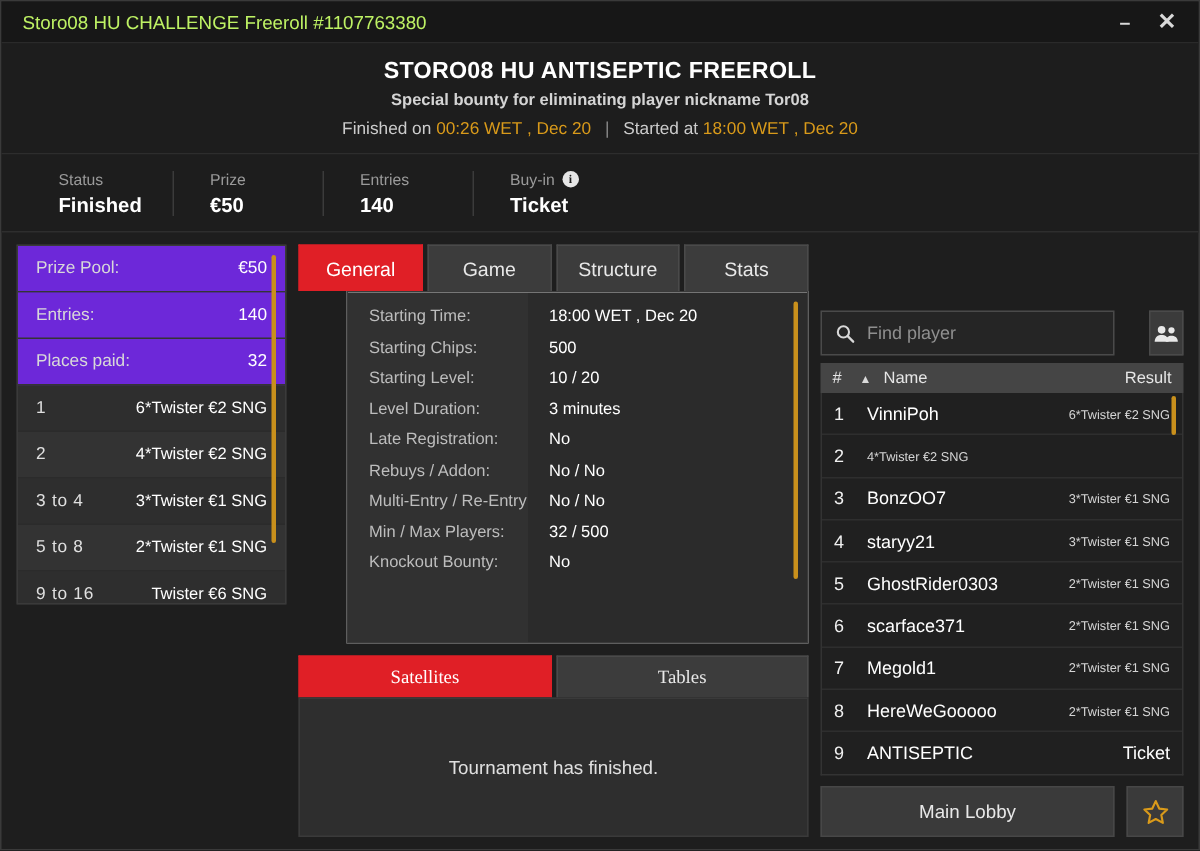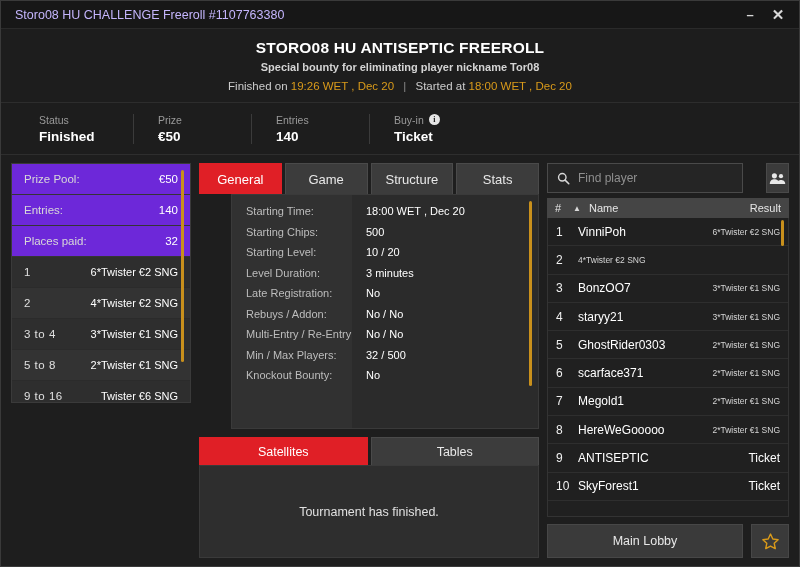--- a/index.html
+++ b/index.html
@@ -19,21 +19,21 @@
 
   
   .titlebar {
     height: 28px; flex: 0 0 28px;
     background: #171717;
     display: flex; align-items: center;
     padding: 0 10px 0 14px;
     border-bottom: 1px solid #2a2a2a;
   }
   .titlebar-title {
-    font-size: 12.5px; color: #c4b5fd; flex: 1;
+    font-size: 12.5px; color: #bef264; flex: 1;
     white-space: nowrap; overflow: hidden;
   }
   .win-btns { display: flex; align-items: center; gap: 14px; padding-right: 4px; }
   .win-btn {
     color: #d8d8d8; font-size: 15px; line-height: 1;
     cursor: pointer; user-select: none;
     display: flex; align-items: center; justify-content: center;
     width: 14px; height: 16px;
   }
   .win-btn.min { font-size: 13px; font-weight: 700; }
@@ -58,21 +58,20 @@
   .hdr-times .gold { color: #d99a1a; }
   .hdr-times .sep { color: #8a8a8a; padding: 0 6px; }
 
   
   .statusbar {
     flex: 0 0 52px;
     background: #1d1d1d;
     display: flex; align-items: center;
     padding: 0 14px;
     border-bottom: 1px solid #2e2e2e;
-    gap: 18px;
   }
   .stat-cell {
     padding: 0 18px 0 24px;
     border-left: 1px solid #3b3b3b;
     min-width: 100px;
   }
   .stat-cell:first-child { border-left: none; padding-left: 24px; }
   .stat-label {
     font-size: 10.5px; color: #9a9a9a; margin-bottom: 3px;
     display: flex; align-items: center; gap: 5px;
@@ -142,36 +141,36 @@
     flex: 0 0 120px;
   }
   .gen-values { flex: 1; padding: 10px 0 0 14px; background: #2b2b2b; }
   .gen-line {
     height: 20.5px; font-size: 11px; color: #bdbdbd;
     white-space: nowrap; overflow: hidden;
   }
   .gen-values .gen-line { color: #ffffff; }
 
   
-  .sub-tabstrip { display: flex; gap: 3px; flex: 0 0 28px; margin-top: 8px; }
+  .sub-tabstrip { display: flex; gap: 3px; flex: 0 0 28px; margin-top: 8px; font-family: Liberation Serif, serif; }
   .sub-tab {
     flex: 1; display: flex; align-items: center; justify-content: center;
     background: #3c3c3c; color: #e8e8e8; font-size: 12.5px;
     border: 1px solid #4a4a4a; border-bottom: none;
     cursor: pointer; user-select: none;
   }
   .sub-tab.active { background: #e01f26; color: #ffffff; border-color: #e01f26; }
   .sat-panel {
     flex: 0 0 93px; background: #2e2e2e; border: 1px solid #3a3a3a;
     display: flex; align-items: center; justify-content: center;
     color: #e0e0e0; font-size: 12.5px;
   }
 
   
-  .search-row { display: flex; gap: 23px; flex: 0 0 30px; }
+  .search-row { display: flex; gap: 23px; flex: 0 0 30px; margin-top: 44px; }
   .search-box {
     flex: 1; background: #252525; border: 1px solid #4a4a4a;
     display: flex; align-items: center; padding: 0 9px; gap: 8px;
   }
   .search-input {
     flex: 1; background: transparent; border: none; outline: none;
     color: #d0d0d0; font-size: 12px; font-family: "Liberation Sans", sans-serif;
   }
   .search-input::placeholder { color: #8f8f8f; }
   .people-btn {
@@ -224,21 +223,21 @@
       <div class="win-btn min">–</div>
       <div class="win-btn close">✕</div>
     </div>
   </div>
 
   <div class="header">
     <div class="hdr-title">STORO08 HU ANTISEPTIC FREEROLL</div>
     <div class="hdr-sub">Special bounty for eliminating player nickname Tor08</div>
     <div class="hdr-times">
       <span>Finished on</span>
-      <span class="gold">19:26 WET , Dec 20</span>
+      <span class="gold">00:26 WET , Dec 20</span>
       <span class="sep">|</span>
       <span>Started at</span>
       <span class="gold">18:00 WET , Dec 20</span>
     </div>
   </div>
 
   <div class="statusbar">
     <div class="stat-cell">
       <div class="stat-label">Status</div>
       <div class="stat-value">Finished</div>

